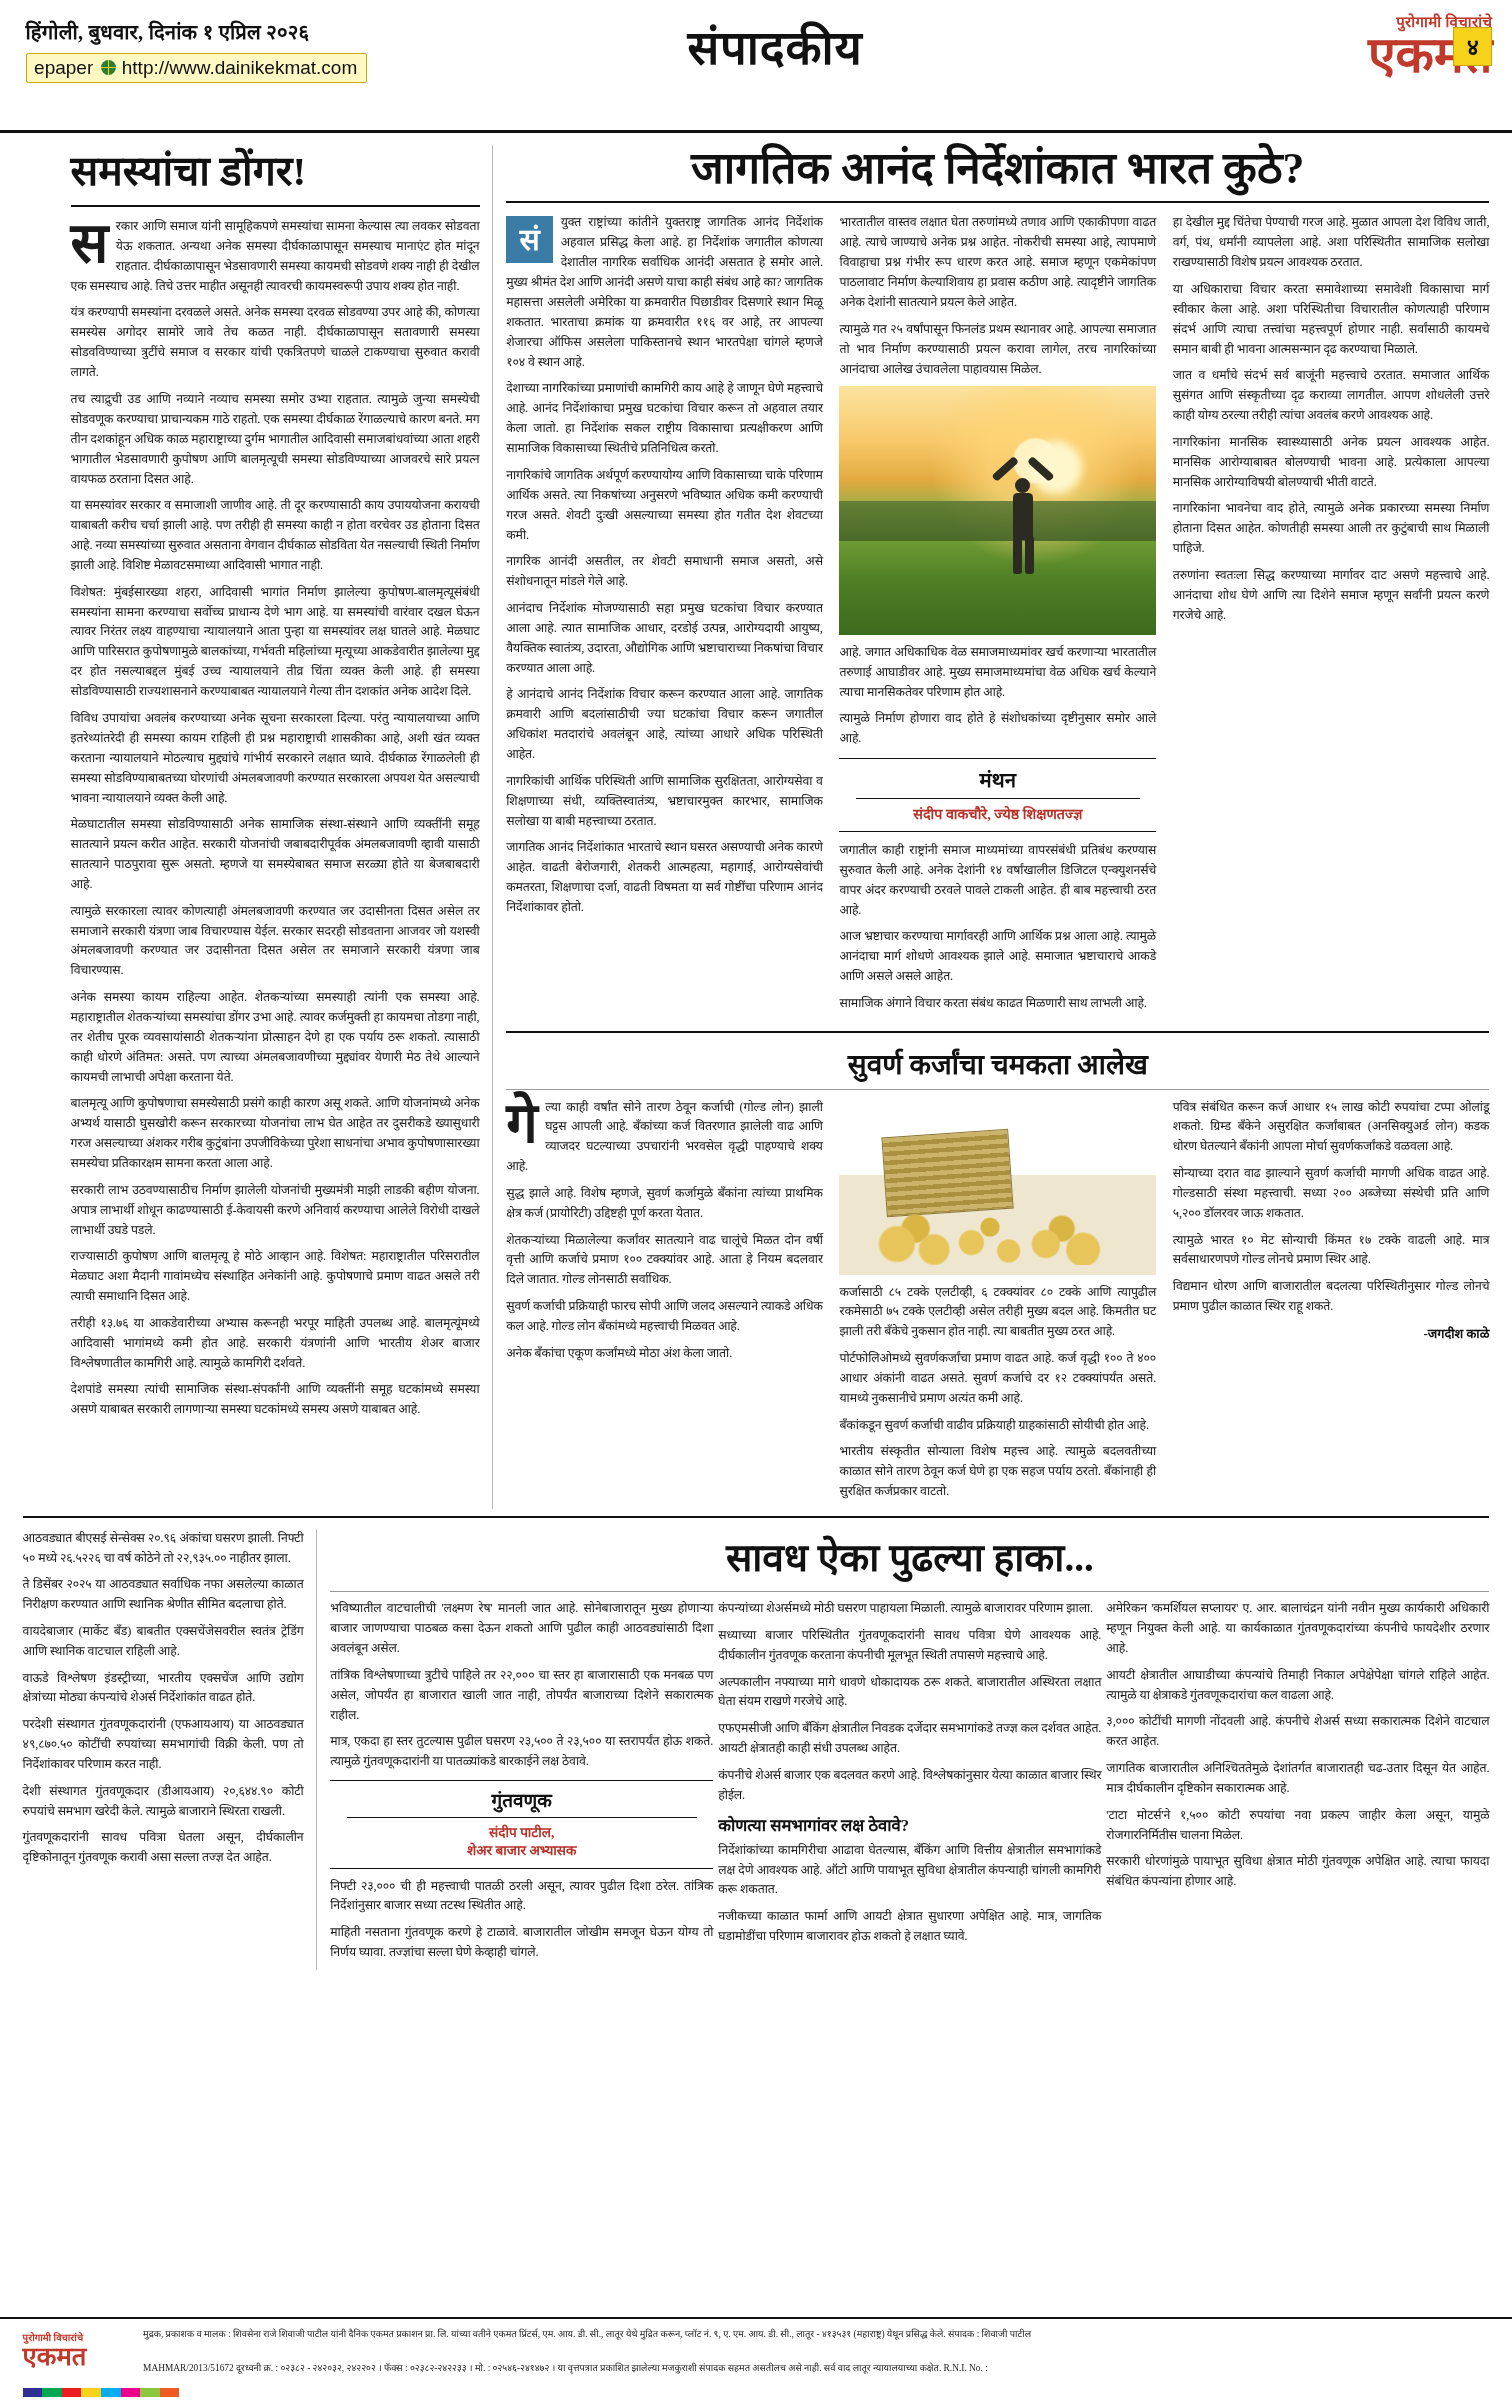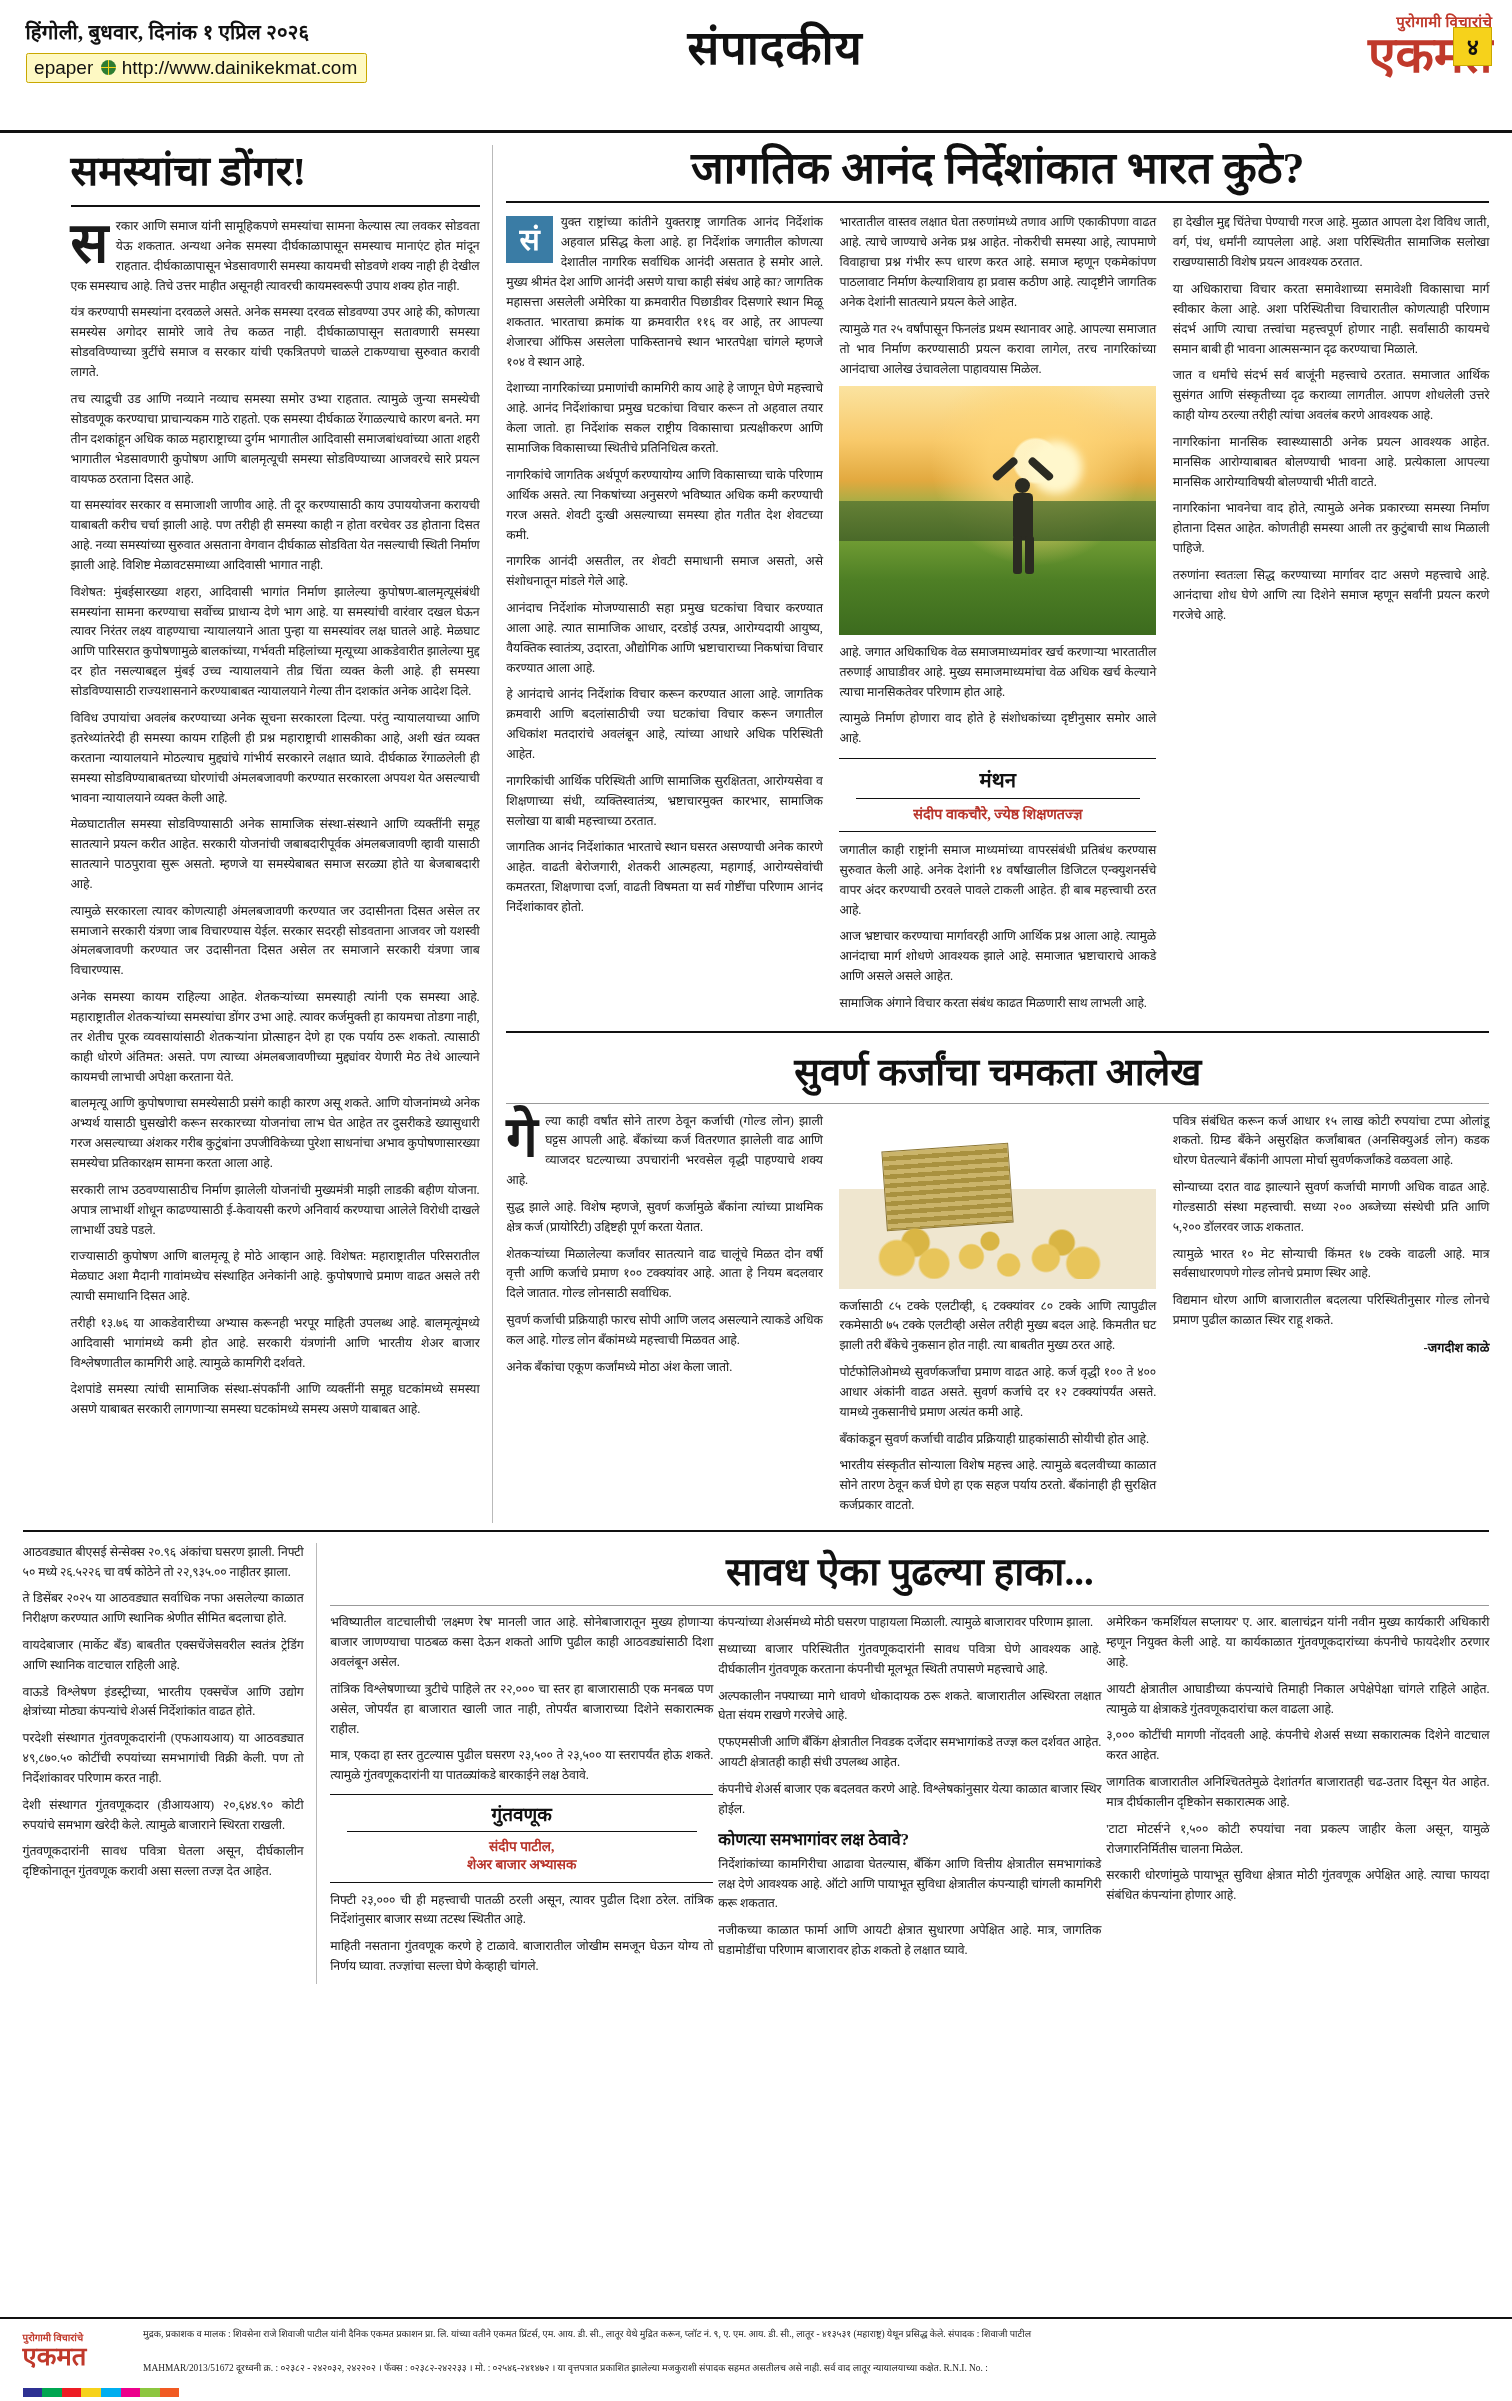--- a/index.html
+++ b/index.html
@@ -190,21 +190,21 @@
     text-align: center;
   }
   .byline-kicker {
     font-size: 20.3px; font-weight: bold; margin-bottom: 4.5px;
   }
   .byline-sep { height:0.8px; background:#111; margin: 4.5px 16.6px 6px 16.6px;}
   .byline-name { font-size: 14.3px; color: #b8342a; font-weight: bold;}
 
   
   .gold-head {
-    font-size: 38px; font-weight: bold; text-align:center;
+    font-size: 28px; font-weight: bold; text-align:center;
     margin: 3px 0 6px 0;
   }
   .gold-wrap { display:flex; gap: 16.6px; }
   .gold-img {
     width: 100%; height: 173px; margin: 4.5px 0 7.5px 0;
     background: linear-gradient(to bottom,#ffffff 0 42%, #efe6cf 42% 100%);
     position: relative; overflow:hidden;
   }
   .gold-img .stack {
     position:absolute; left:14%; top:18%; width:40%; height:46%;
@@ -413,21 +413,21 @@
           </div>
           <div class="c" style="flex:1">
             <div class="gold-img">
               <div class="stack"></div>
               <div class="coins"></div>
             </div>
             <div class="body-text">
               <p>कर्जासाठी ८५ टक्के एलटीव्ही, ६ टक्क्यांवर ८० टक्के आणि त्यापुढील रकमेसाठी ७५ टक्के एलटीव्ही असेल तरीही मुख्य बदल आहे. किमतीत घट झाली तरी बँकेचे नुकसान होत नाही. त्या बाबतीत मुख्य ठरत आहे.</p>
               <p>पोर्टफोलिओमध्ये सुवर्णकर्जांचा प्रमाण वाढत आहे. कर्ज वृद्धी १०० ते ४०० आधार अंकांनी वाढत असते. सुवर्ण कर्जाचे दर १२ टक्क्यांपर्यंत असते. यामध्ये नुकसानीचे प्रमाण अत्यंत कमी आहे.</p>
               <p>बँकांकडून सुवर्ण कर्जाची वाढीव प्रक्रियाही ग्राहकांसाठी सोयीची होत आहे.</p>
-              <p>भारतीय संस्कृतीत सोन्याला विशेष महत्त्व आहे. त्यामुळे बदलवीच्या काळात सोने तारण ठेवून कर्ज घेणे हा एक सहज पर्याय ठरतो. बँकांनाही ही सुरक्षित कर्जप्रकार वाटतो.</p>
+              <p>भारतीय संस्कृतीत सोन्याला विशेष महत्त्व आहे. त्यामुळे बदलवतीच्या काळात सोने तारण ठेवून कर्ज घेणे हा एक सहज पर्याय ठरतो. बँकांनाही ही सुरक्षित कर्जप्रकार वाटतो.</p>
             </div>
           </div>
           <div class="c" style="flex:1">
             <div class="body-text">
               <p>पवित्र संबंधित करून कर्ज आधार १५ लाख कोटी रुपयांचा टप्पा ओलांडू शकतो. ग्रिम्ड बँकेने असुरक्षित कर्जांबाबत (अनसिक्युअर्ड लोन) कडक धोरण घेतल्याने बँकांनी आपला मोर्चा सुवर्णकर्जांकडे वळवला आहे.</p>
               <p>सोन्याच्या दरात वाढ झाल्याने सुवर्ण कर्जाची मागणी अधिक वाढत आहे. गोल्डसाठी संस्था महत्त्वाची. सध्या २०० अब्जेच्या संस्थेची प्रति आणि ५,२०० डॉलरवर जाऊ शकतात.</p>
               <p>त्यामुळे भारत १० मेट सोन्याची किंमत १७ टक्के वाढली आहे. मात्र सर्वसाधारणपणे गोल्ड लोनचे प्रमाण स्थिर आहे.</p>
               <p>विद्यमान धोरण आणि बाजारातील बदलत्या परिस्थितीनुसार गोल्ड लोनचे प्रमाण पुढील काळात स्थिर राहू शकते.</p>
             </div>
             <div class="sign-right">-जगदीश काळे</div>

